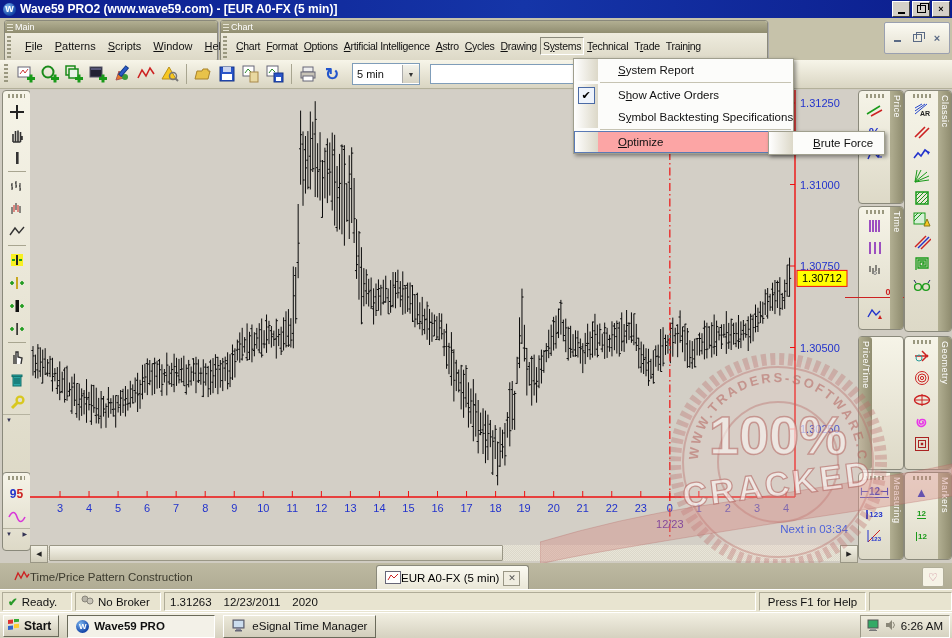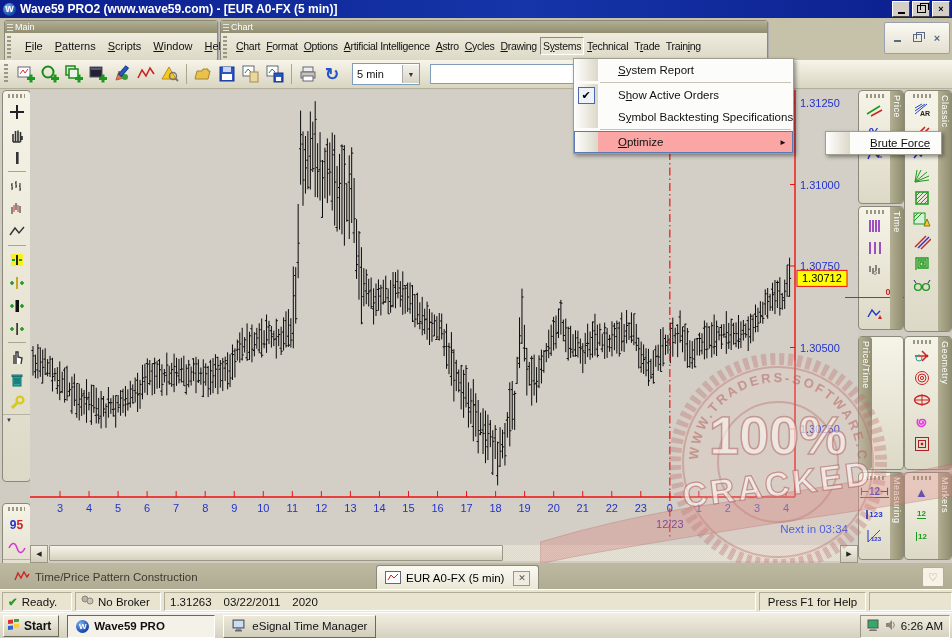--- a/index.html
+++ b/index.html
@@ -76,21 +76,21 @@
   .prow{display:flex;align-items:center;height:22px;font-size:11.5px;position:relative;}
   .pgutter{width:24px;align-self:stretch;background:linear-gradient(90deg,#ffffff,#dcd8c8);flex:none;display:flex;align-items:center;justify-content:center;}
   .plabel{padding-left:20px;white-space:nowrap;}
   .parrow{margin-left:auto;padding-right:6px;font-size:8px;}
   .psep{height:1px;background:#c6c3b2;margin:1px 2px 1px 26px;}
   .prow.hl{background:#fca5a5;outline:1px solid #5a7ab5;outline-offset:-1px;}
   .pcheck{width:15px;height:15px;background:#eef3fb;border:1px solid #4a6aa5;display:flex;align-items:center;justify-content:center;
     font-size:11px;color:#000;}
   
   .tabbar{left:0;top:563px;width:952px;height:26px;background:linear-gradient(180deg,#bdb9a1,#b0ac94);}
-  .tab{position:absolute;top:3px;height:22px;display:flex;align-items:center;gap:5px;font-size:11.5px;color:#3c3b2e;padding:0 8px;}
+  .tab{position:absolute;top:3px;height:22px;display:flex;align-items:center;font-size:11.5px;color:#3c3b2e;padding:0 8px;}
   .tab.active{background:linear-gradient(180deg,#fbfaf2,#e9e6d6);border:1px solid #8a897b;border-bottom:none;border-radius:3px 3px 0 0;
     top:2px;height:24px;color:#000;}
   .tclose{width:15px;height:13px;border:1px solid #9a9786;background:#f0ede0;display:flex;align-items:center;justify-content:center;
     font-size:9px;color:#555;margin-left:4px;}
   .heartbtn{position:absolute;right:8px;top:4px;width:20px;height:18px;background:#f6f3e6;border:1px solid #b0ad98;border-radius:2px;
     display:flex;align-items:center;justify-content:center;color:#c89;font-size:11px;}
   
   .statusbar{left:0;top:589px;width:952px;height:23px;background:#e8e4d0;border-top:1px solid #fff;display:flex;align-items:center;gap:3px;padding-left:2px;}
   .scell{height:17px;border:1px solid;border-color:#b0ac98 #fff #fff #b0ac98;display:flex;align-items:center;padding:0 5px;gap:4px;font-size:11.5px;white-space:nowrap;}
   
@@ -350,21 +350,21 @@
           <svg width="16" height="16" viewBox="0 0 16 16">
             <circle cx="11" cy="5" r="3.4" fill="none" stroke="#d8c820" stroke-width="2.4"></circle>
             <line x1="3" y1="13" x2="9" y2="7" stroke="#d8c820" stroke-width="3"></line>
           </svg>
         </span>
       </div>
     <div class="sp-bottom">
         <span>▼</span>
       </div>
   </div>
-  <div class="abs sidepanel" style="left:2px;top:503px;width:27px;height:77px;text-align:right;">
+  <div class="abs sidepanel" style="left:2px;top:472px;width:27px;height:77px;text-align:right;">
     <div class="sp-grip"></div>
     <div class="sp-icons" id="leftB">
         <span class="icell">
           <span style="font-weight:bold;font-size:12px;"><span style="color:#2233cc;">9</span><span style="color:#cc2222;">5</span></span>
         </span>
         <span class="icell">
           <svg width="18" height="12" viewBox="0 0 18 12">
             <path d="M1,6 C4,0 7,0 9,6 C11,12 14,12 17,6" fill="none" stroke="#d838d8" stroke-width="1.6"></path>
           </svg>
         </span>
@@ -662,21 +662,21 @@
       <span class="pgutter"></span>
         <span class="plabel">S<span class="u">y</span>mbol Backtesting Specifications</span>
       </div>
       <div class="psep"></div>
       <div class="prow hl">
       <span class="pgutter"></span>
         <span class="plabel"><span class="u">O</span>ptimize</span>
         <span class="parrow">►</span>
       </div>
     </div>
-  <div class="popup" style="left:825px;top:131px;width:115px;text-decoration:underline;" id="systemsSub">
+  <div class="popup" style="left:768px;top:131px;width:115px;" id="systemsSub">
       <div class="prow">
      <span class="pgutter"></span>
         <span class="plabel"><span class="u">B</span>rute Force</span>
       </div>
     </div>
 
   <div class="abs" id="wmBox"><svg width="412" height="283">
         <circle cx="238" cy="182" r="103" fill="rgba(235,205,200,0.22)" stroke="rgba(185,110,105,0.35)" stroke-width="12" stroke-dasharray="5 4"></circle>
     <circle cx="238" cy="182" r="95" fill="none" stroke="rgba(185,110,105,0.4)" stroke-width="2"></circle>
     <circle cx="238" cy="182" r="60" fill="none" stroke="rgba(185,110,105,0.4)" stroke-width="2"></circle>
@@ -714,21 +714,21 @@
     </span>
     <span class="scell" style="min-width:74px;">
       <span><svg width="13" height="11" viewBox="0 0 13 11">
             <circle cx="4" cy="4" r="3" fill="#b8b4a8" stroke="#88857a"></circle>
             <circle cx="9" cy="6" r="3" fill="#cac6ba" stroke="#88857a"></circle>
           </svg></span>
       <span>No Broker</span>
     </span>
     <span class="scell" style="width:580px;">
       <span>1.31263</span>
-      <span style="margin-left:8px;">03/22/2011</span>
+      <span style="margin-left:8px;">12/23/2011</span>
       <span style="margin-left:8px;">2020</span>
     </span>
     <span class="scell" style="min-width:95px;justify-content:center;">
       <span>Press F1 for Help</span>
     </span>
     <span class="scell" style="flex:1;margin-right:2px;"></span>
   </div>
 
   <div class="abs taskbar">
     <span class="startbtn">

